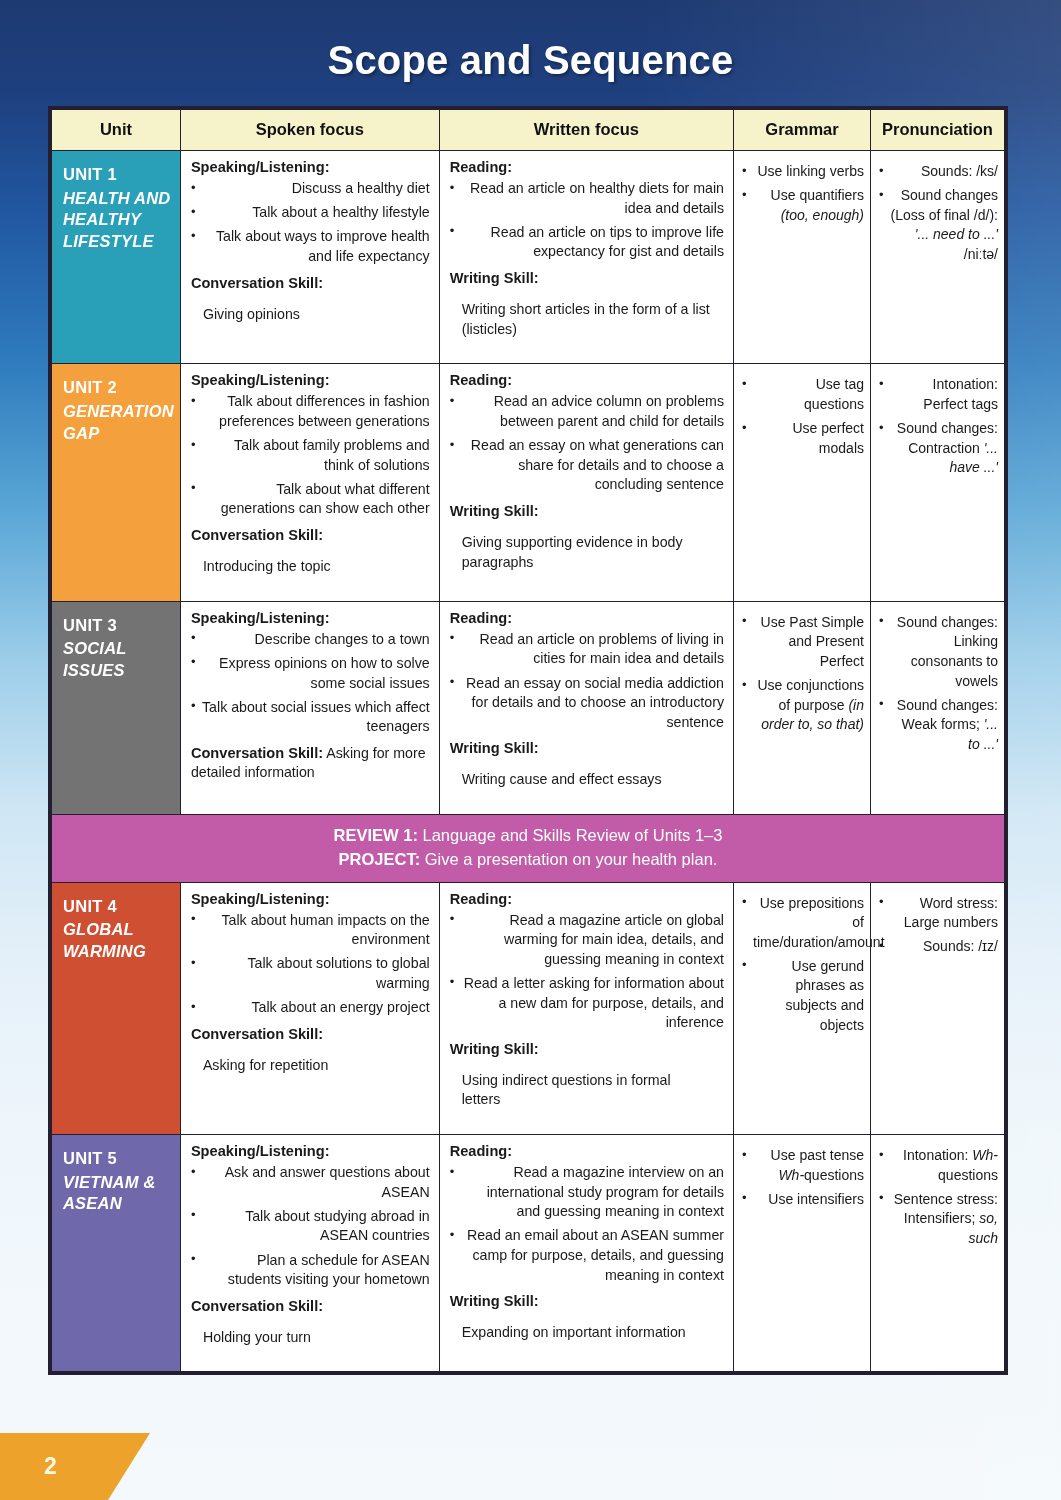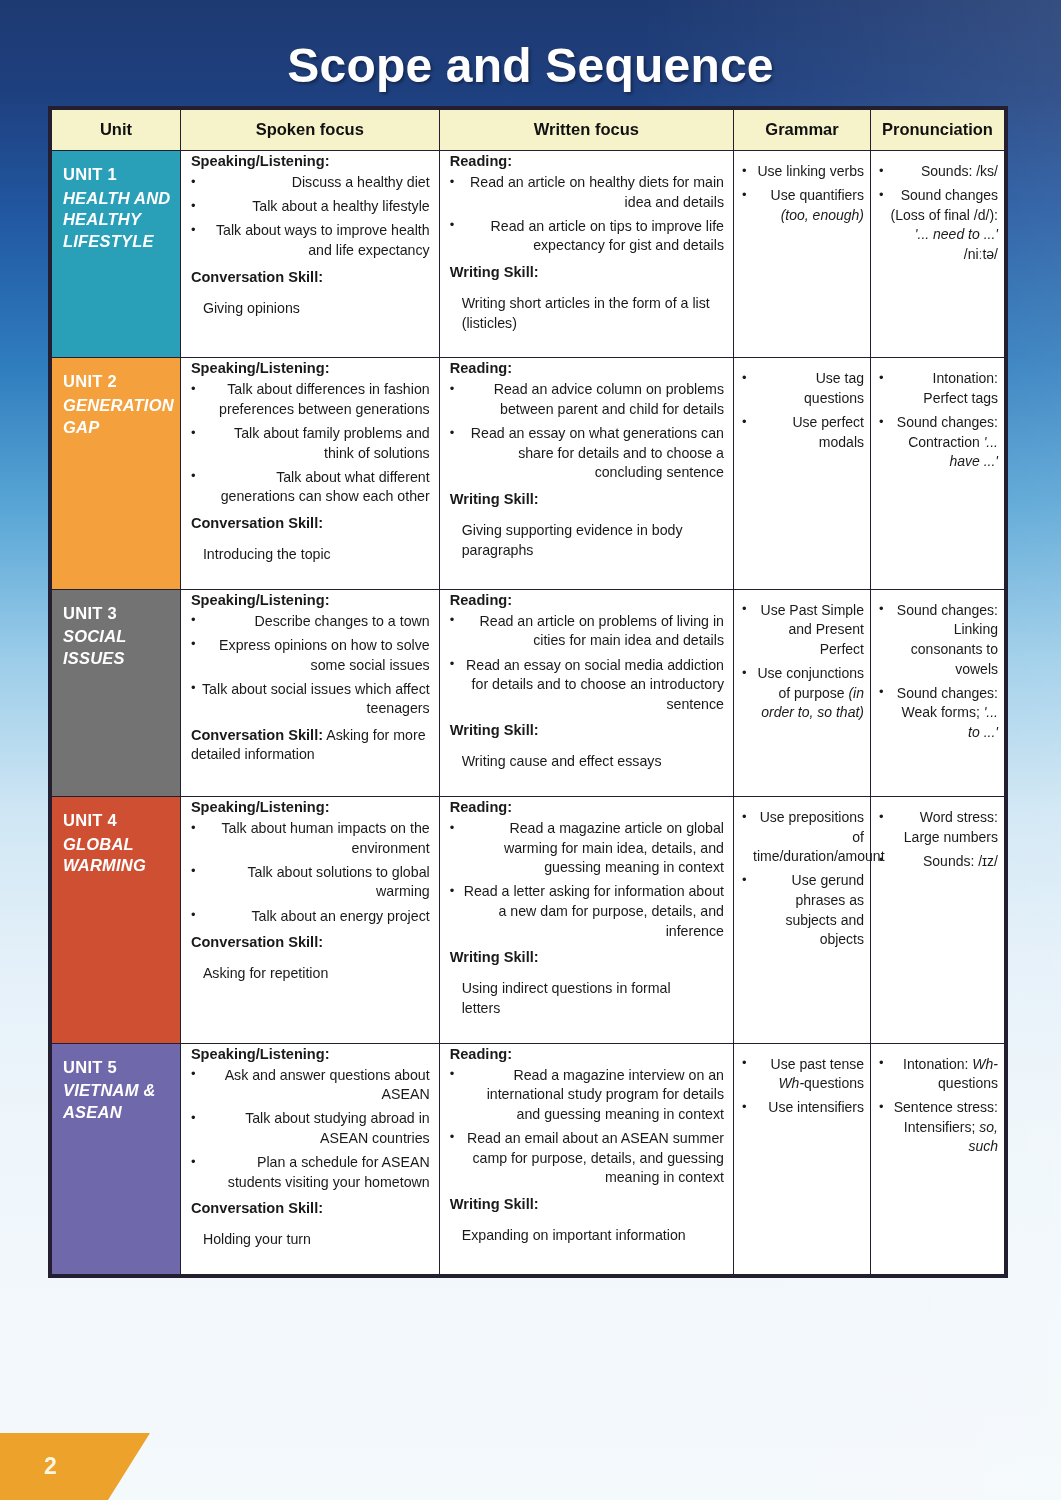--- a/index.html
+++ b/index.html
@@ -35,21 +35,21 @@
   }
 
   
   .page-title {
     position: absolute;
     top: 38px;
     left: 0;
     width: 1061px;
     text-align: center;
     color: #ffffff;
-    font-size: 48px;
+    font-size: 40px;
     font-weight: bold;
     letter-spacing: 0.2px;
     text-shadow: 2px 2px 3px rgba(0,0,0,0.35);
   }
 
   
   .table-wrap {
     position: absolute;
     left: 48px;
     top: 106px;
@@ -101,21 +101,21 @@
   .unit-name {
     font-size: 16.5px;
     font-weight: bold;
     font-style: italic;
     line-height: 1.32;
     letter-spacing: 0.2px;
   }
 
   
   td.content {
-    padding: 0 9px 12px 10px;
+    padding: 6px 9px 12px 10px;
     font-size: 14.2px;
     line-height: 1.38;
     color: #1a1a1a;
     background: #ffffff;
   }
   td.content.narrow {
     padding: 11px 6px 12px 8px;
     font-size: 14px;
     line-height: 1.4;
   }
@@ -311,20 +311,26 @@
             </ul>
           </td>
           <td class="content narrow">
             <ul class="dots tight">
               <li>Sound changes: Linking consonants to vowels</li>
               <li>Sound changes: Weak forms; <em class="it">'... to ...'</em></li>
             </ul>
           </td>
         </tr>
         <tr>
+          <td class="review" colspan="5">
+            <div class="review-line"><b>REVIEW 1:</b> Language and Skills Review of Units 1–3</div>
+            <div class="review-line"><b>PROJECT:</b> Give a presentation on your health plan.</div>
+          </td>
+        </tr>
+        <tr>
           <td class="unit-cell" style="background: rgb(207, 79, 51);">
             <div class="unit-num">UNIT 4</div>
             <div class="unit-name">GLOBAL WARMING</div>
           </td>
           <td class="content">
             <div class="sec-head">Speaking/Listening:</div>
             <ul class="dots tight">
               <li>Talk about human impacts on the environment</li>
               <li>Talk about solutions to global warming</li>
               <li>Talk about an energy project</li>

